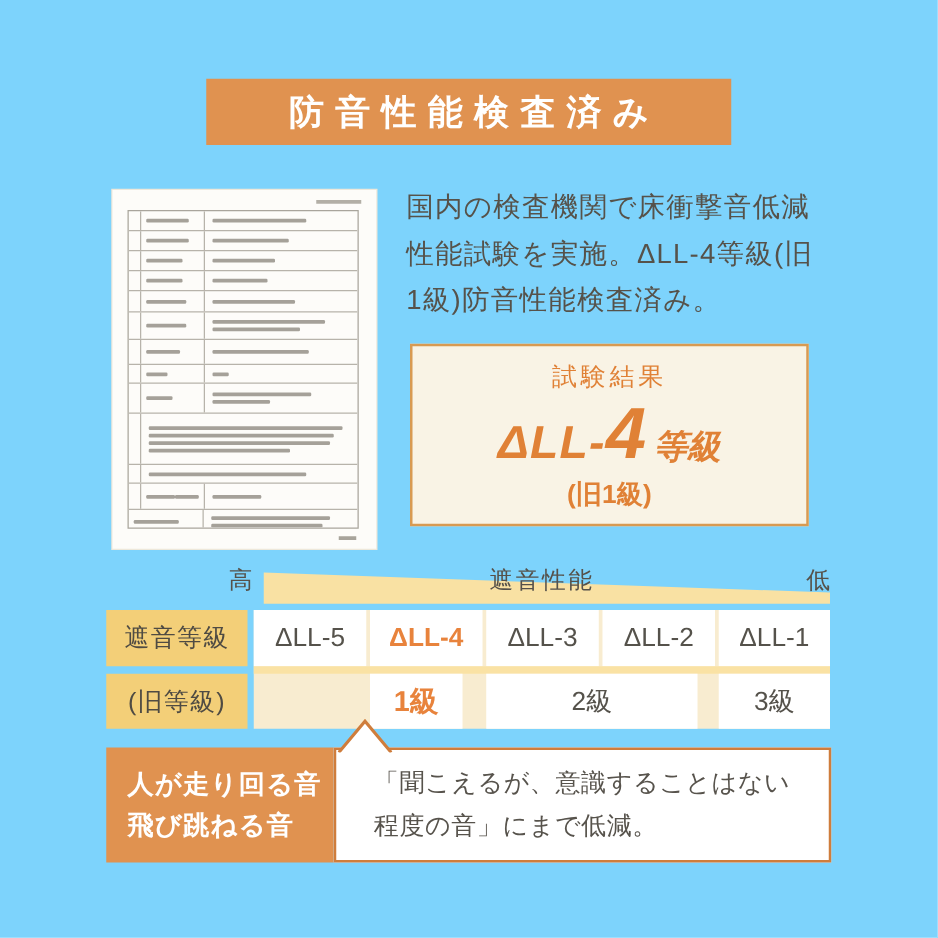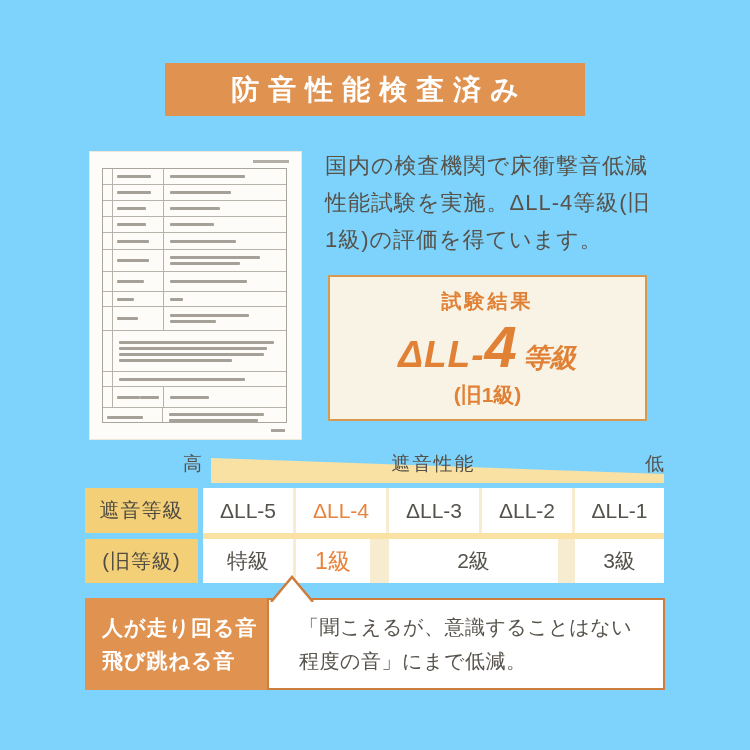--- a/index.html
+++ b/index.html
@@ -28,21 +28,21 @@
 
   
   .intro{position:absolute;left:325px;top:147px;color:#56524a;font-size:22px;
          line-height:37px;letter-spacing:1px;white-space:nowrap;}
 
   
   .result-box{position:absolute;left:328px;top:275px;width:319px;height:146px;
               background:#f9f3e5;border:2px solid #d89a52;box-sizing:border-box;
               display:flex;flex-direction:column;align-items:center;justify-content:center;
               gap:1px;color:#e08136;}
-  .result-label{font-size:20px;font-weight:bold;letter-spacing:3px;}
+  .result-label{font-size:20px;font-weight:normal;letter-spacing:3px;}
   .result-grade{display:block;line-height:1;margin-top:2px;font-style:italic;}
   .g-pre{font-size:37px;font-weight:800;letter-spacing:1px;vertical-align:baseline;}
   .g-num{font-size:58px;font-weight:800;vertical-align:baseline;}
   .g-suf{font-size:27px;font-weight:bold;margin-left:6px;vertical-align:baseline;}
   .result-old{font-size:21px;font-weight:bold;margin-top:4px;}
 
   
   .wedge{position:absolute;left:203px;top:450px;}
   .s-high{position:absolute;left:183px;top:451px;font-size:19px;color:#55514a;}
   .s-title{position:absolute;left:203px;top:451px;width:461px;text-align:center;
@@ -50,21 +50,21 @@
   .s-low{position:absolute;left:575px;top:451px;width:89px;text-align:right;
          font-size:19px;color:#55514a;}
 
   
   .data-backing{position:absolute;left:203px;top:488px;width:461px;height:95px;background:#f8ecd0;}
   .rhead{position:absolute;left:85px;width:113px;height:45px;background:#f3cf78;
          color:#4f4b43;font-size:20px;display:flex;align-items:center;justify-content:center;
          letter-spacing:1px;}
   .cell{position:absolute;height:45px;background:#fff;color:#55524b;font-size:21px;
         display:flex;align-items:center;justify-content:center;}
-  .cell.hl{color:#e8833c;font-weight:normal;}
+  .cell.hl{color:#e8833c;font-weight:bold;}
   .sep{position:absolute;left:203px;top:533px;width:461px;height:6px;background:#fae2a4;}
 
   
   .caret{position:absolute;left:270px;top:574px;z-index:5;}
   .callout-source{position:absolute;left:85px;top:598px;width:182px;height:92px;background:#e09250;
                   display:flex;flex-direction:column;justify-content:center;padding-left:17px;
                   box-sizing:border-box;color:#fff;font-size:21px;font-weight:bold;line-height:33px;
                   letter-spacing:1px;}
   .callout-desc{position:absolute;left:267px;top:598px;width:398px;height:92px;background:#fff;
                 border:2px solid #cf7d3c;box-sizing:border-box;display:flex;flex-direction:column;
@@ -199,21 +199,21 @@
           </span>
         </div>
 
     </div>
     <span class="end"></span>
   </div>
 
   <div class="intro">
     <div>国内の検査機関で床衝撃音低減</div>
     <div>性能試験を実施。ΔLL-4等級(旧</div>
-    <div>1級)の評価を得ています。</div>
+    <div>1級)防音性能検査済み。</div>
   </div>
 
   <div class="result-box">
     <div class="result-label">試験結果</div>
     <div class="result-grade">
       <span class="g-pre">ΔLL-</span><span class="g-num">4</span><span class="g-suf">等級</span>
     </div>
     <div class="result-old">(旧1級)</div>
   </div>
 
@@ -229,21 +229,20 @@
   <div class="rhead" style="top:488px">遮音等級</div>
   <div class="cell" style="left:203px;top:488px;width:90px">ΔLL-5</div>
   <div class="cell hl" style="left:296px;top:488px;width:90px">ΔLL-4</div>
   <div class="cell" style="left:389px;top:488px;width:90px">ΔLL-3</div>
   <div class="cell" style="left:482px;top:488px;width:90px">ΔLL-2</div>
   <div class="cell" style="left:575px;top:488px;width:89px">ΔLL-1</div>
 
   <div class="sep"></div>
 
   <div class="rhead" style="top:539px;height:44px">(旧等級)</div>
-  <div class="cell" style="left:203px;top:539px;width:90px;height:44px">特級</div>
   <div class="cell hl" style="left:296px;top:539px;width:74px;height:44px;font-size:23px">1級</div>
   <div class="cell" style="left:389px;top:539px;width:169px;height:44px">2級</div>
   <div class="cell" style="left:575px;top:539px;width:89px;height:44px">3級</div>
 
   <svg class="caret" width="44" height="28">
     <polygon points="1,28 22,3 43,28" fill="#ffffff"></polygon>
     <path d="M1,28 L22,3 L43,28" fill="none" stroke="#cf7d3c" stroke-width="2.5"></path>
   </svg>
 
   <div class="callout-source">

